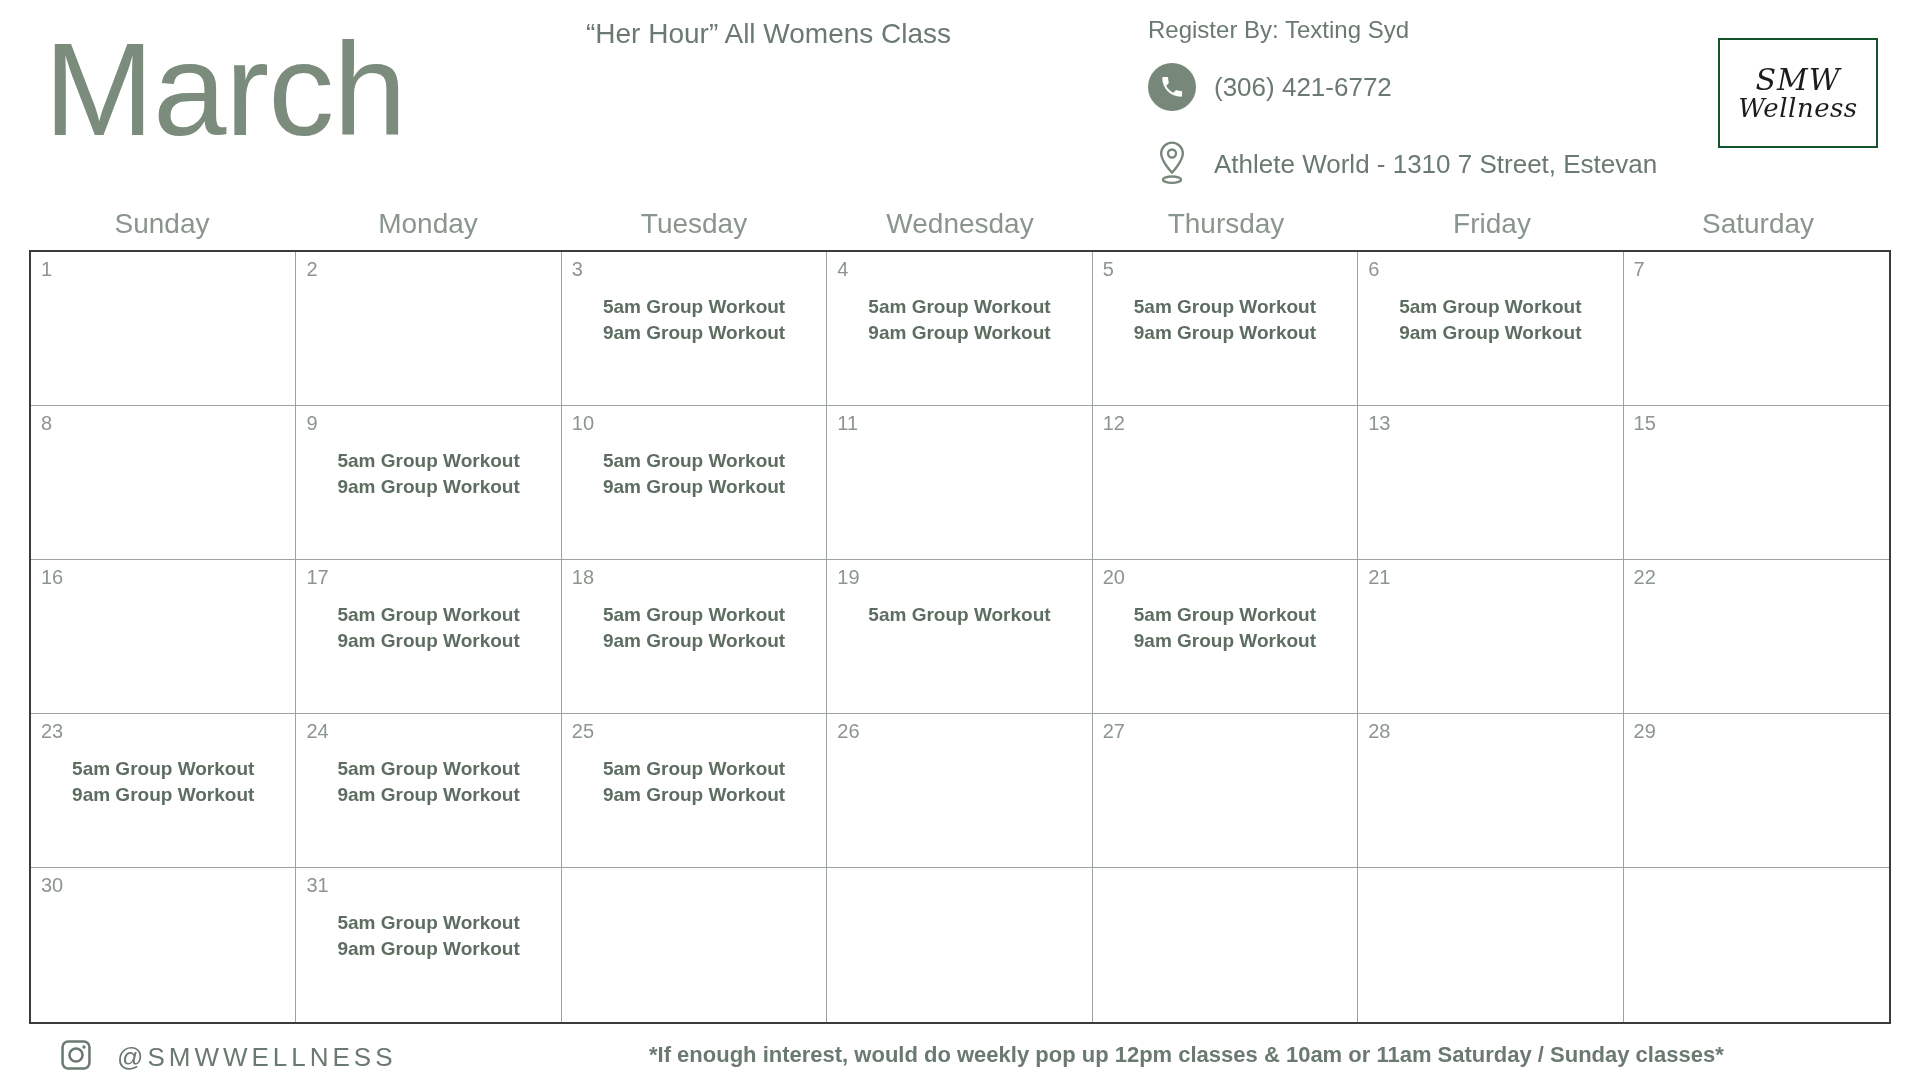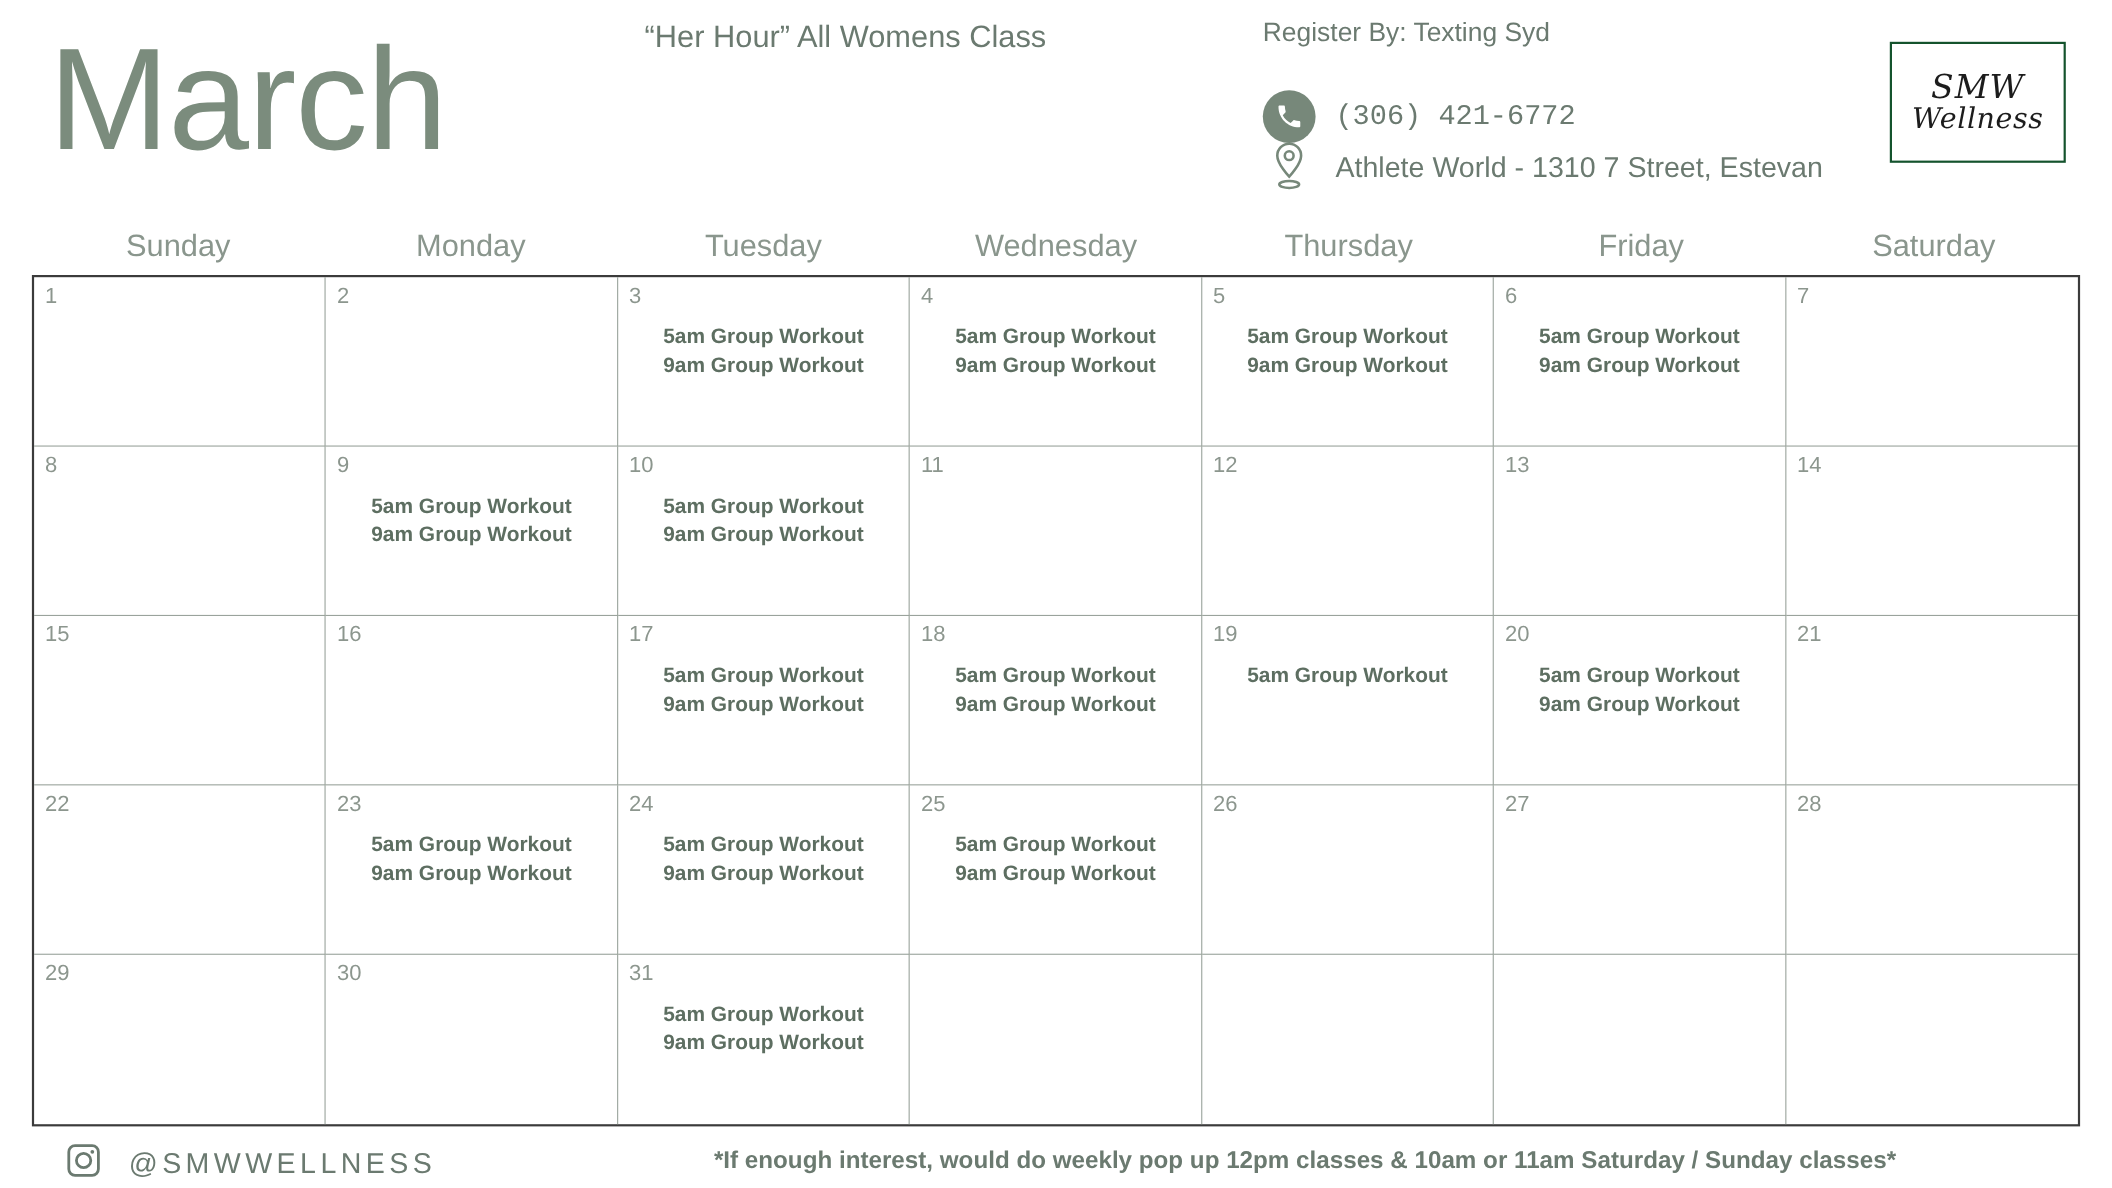--- a/index.html
+++ b/index.html
@@ -61,22 +61,22 @@
     color: #6b7a70;
     white-space: nowrap;
   }
   .contact-row {
     position: absolute;
     display: flex;
     align-items: center;
     gap: 18px;
     white-space: nowrap;
   }
-  .contact-phone { left: 1148px; top: 82px; font-family: Liberation Mono, monospace; }
-  .contact-addr  { left: 1148px; top: 124px; }
+  .contact-phone { left: 1148px; top: 63px; }
+  .contact-addr  { left: 1148px; top: 136px; }
   .contact-text {
     font-size: 26px;
     color: #6b7a70;
   }
   .icon-circle {
     width: 48px;
     height: 48px;
     border-radius: 50%;
     background: #77887a;
     display: flex;
@@ -307,23 +307,20 @@
         </div>
       </div>
       <div class="cell">
         <div class="daynum">11</div>
       </div>
       <div class="cell">
         <div class="daynum">12</div>
       </div>
       <div class="cell">
         <div class="daynum">13</div>
-      </div>
-      <div class="cell">
-        <div class="daynum">14</div>
       </div>
       <div class="cell">
         <div class="daynum">15</div>
       </div>
       <div class="cell">
         <div class="daynum">16</div>
       </div>
       <div class="cell">
         <div class="daynum">17</div>
         <div class="events">

